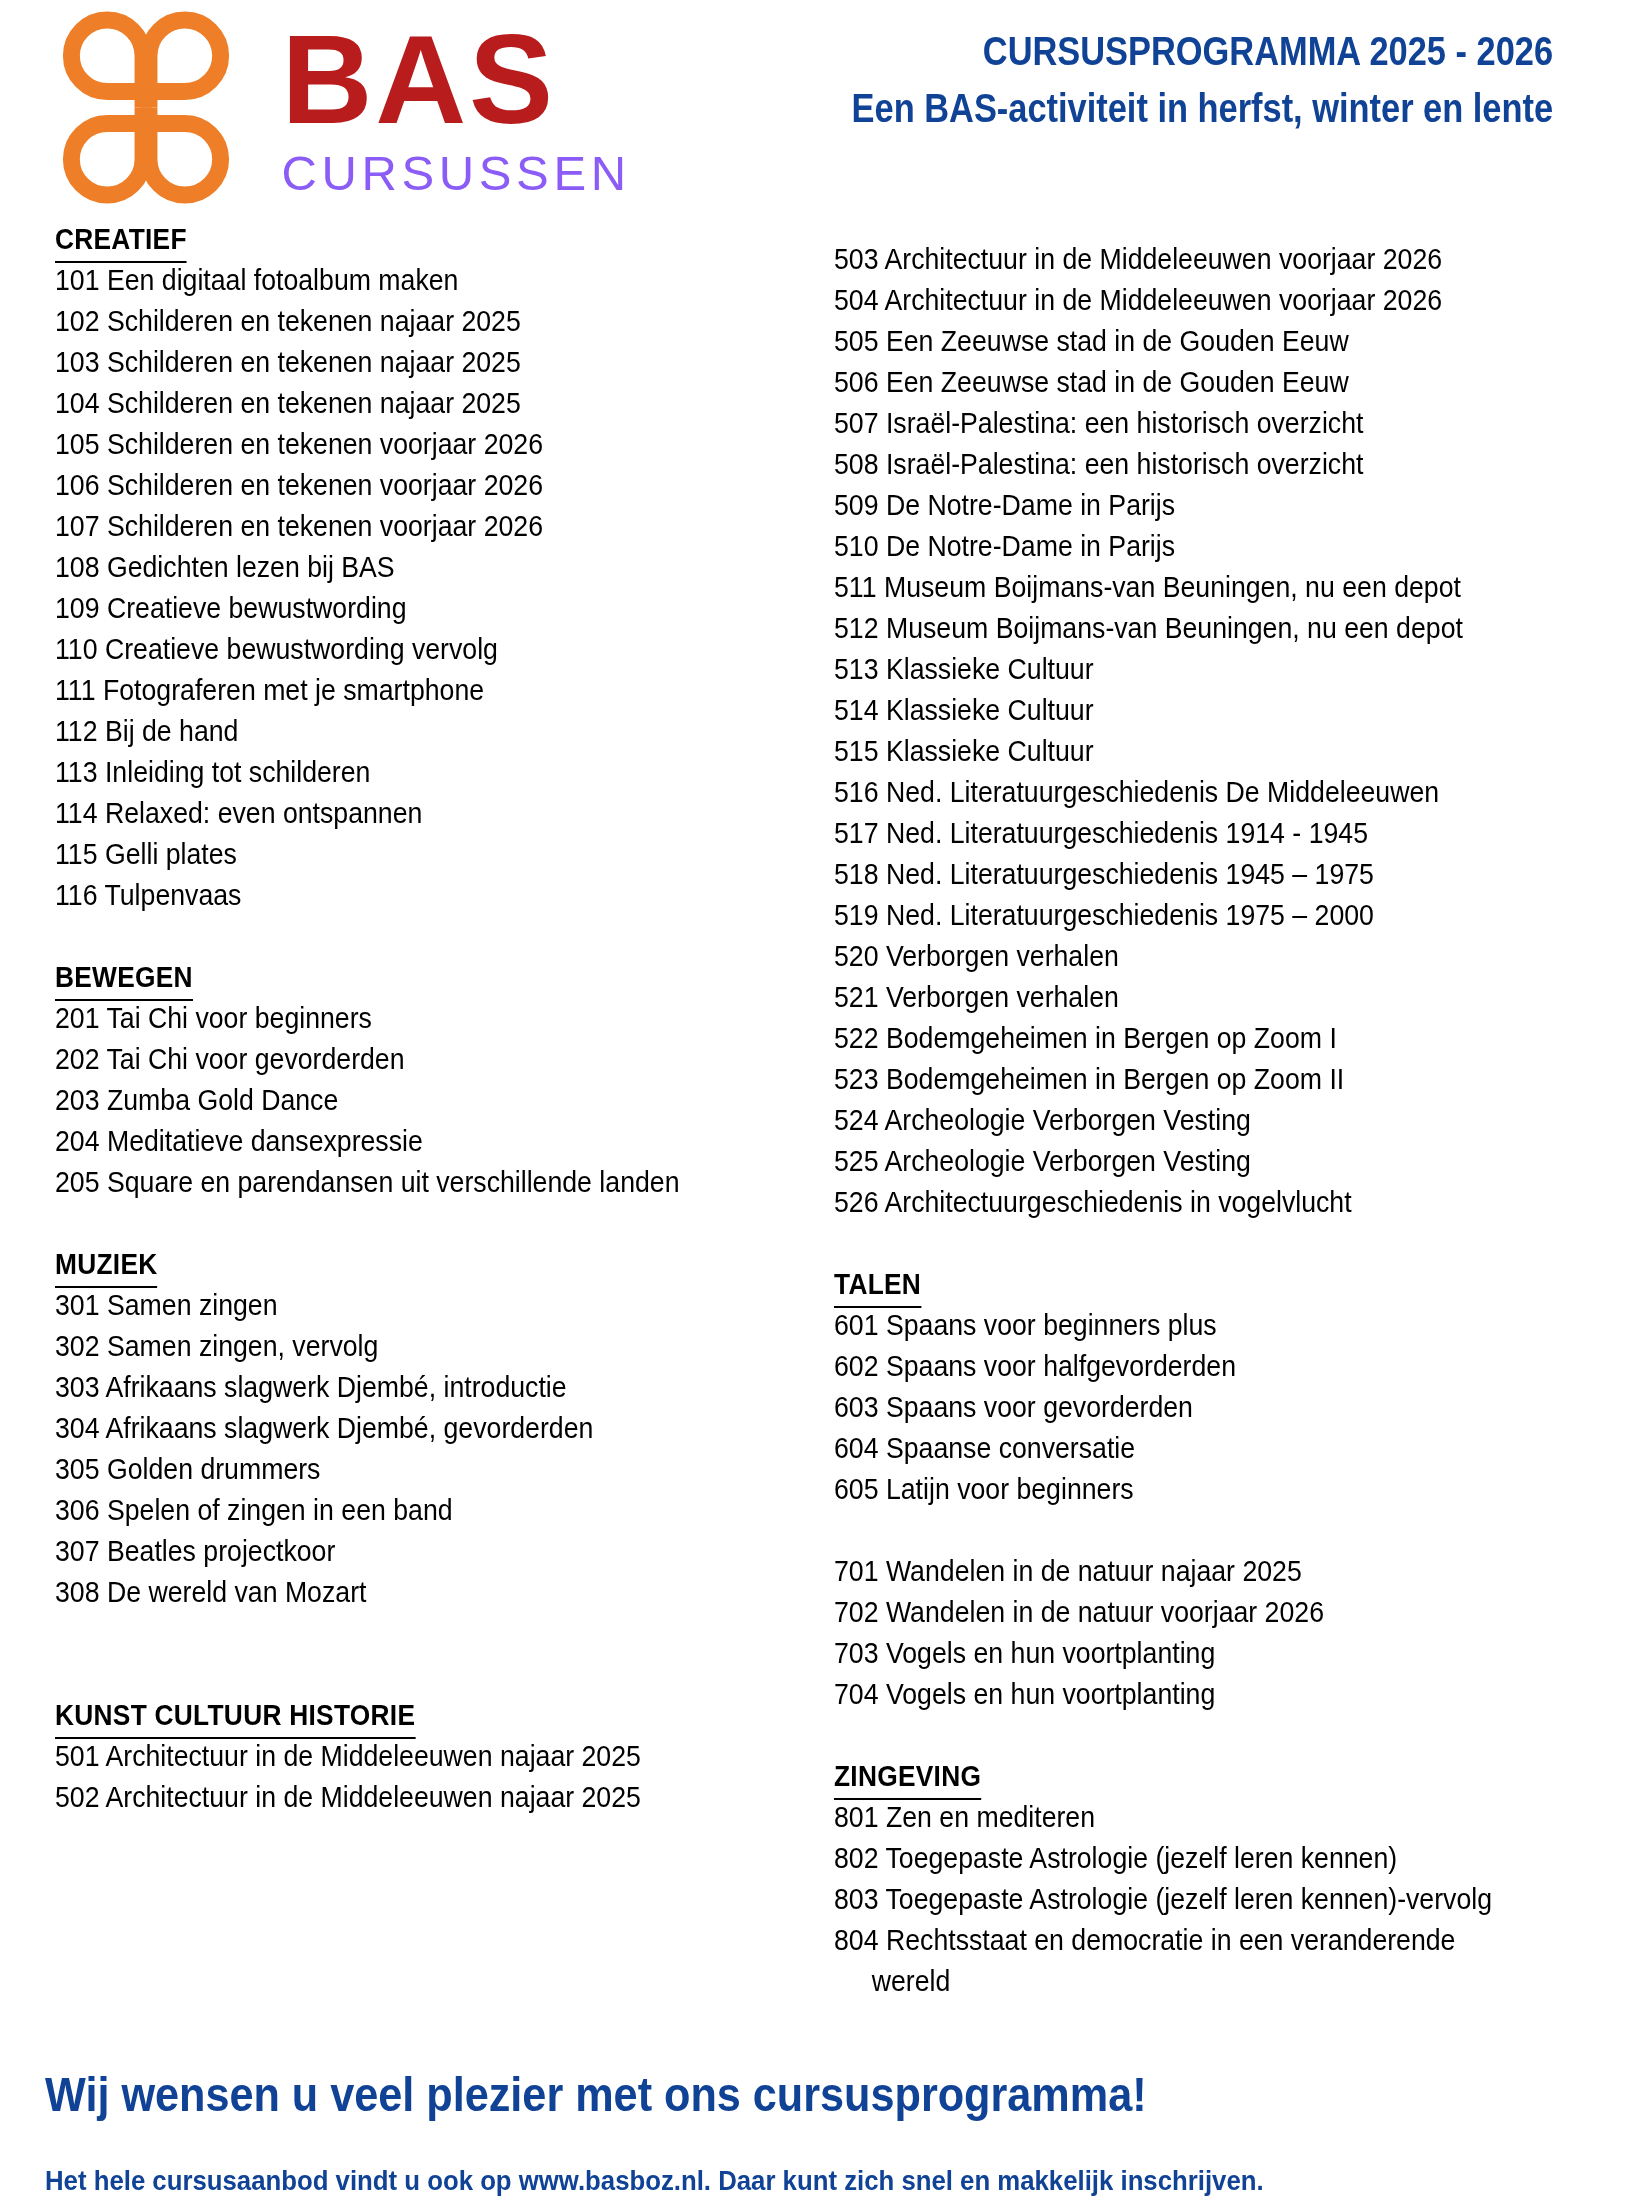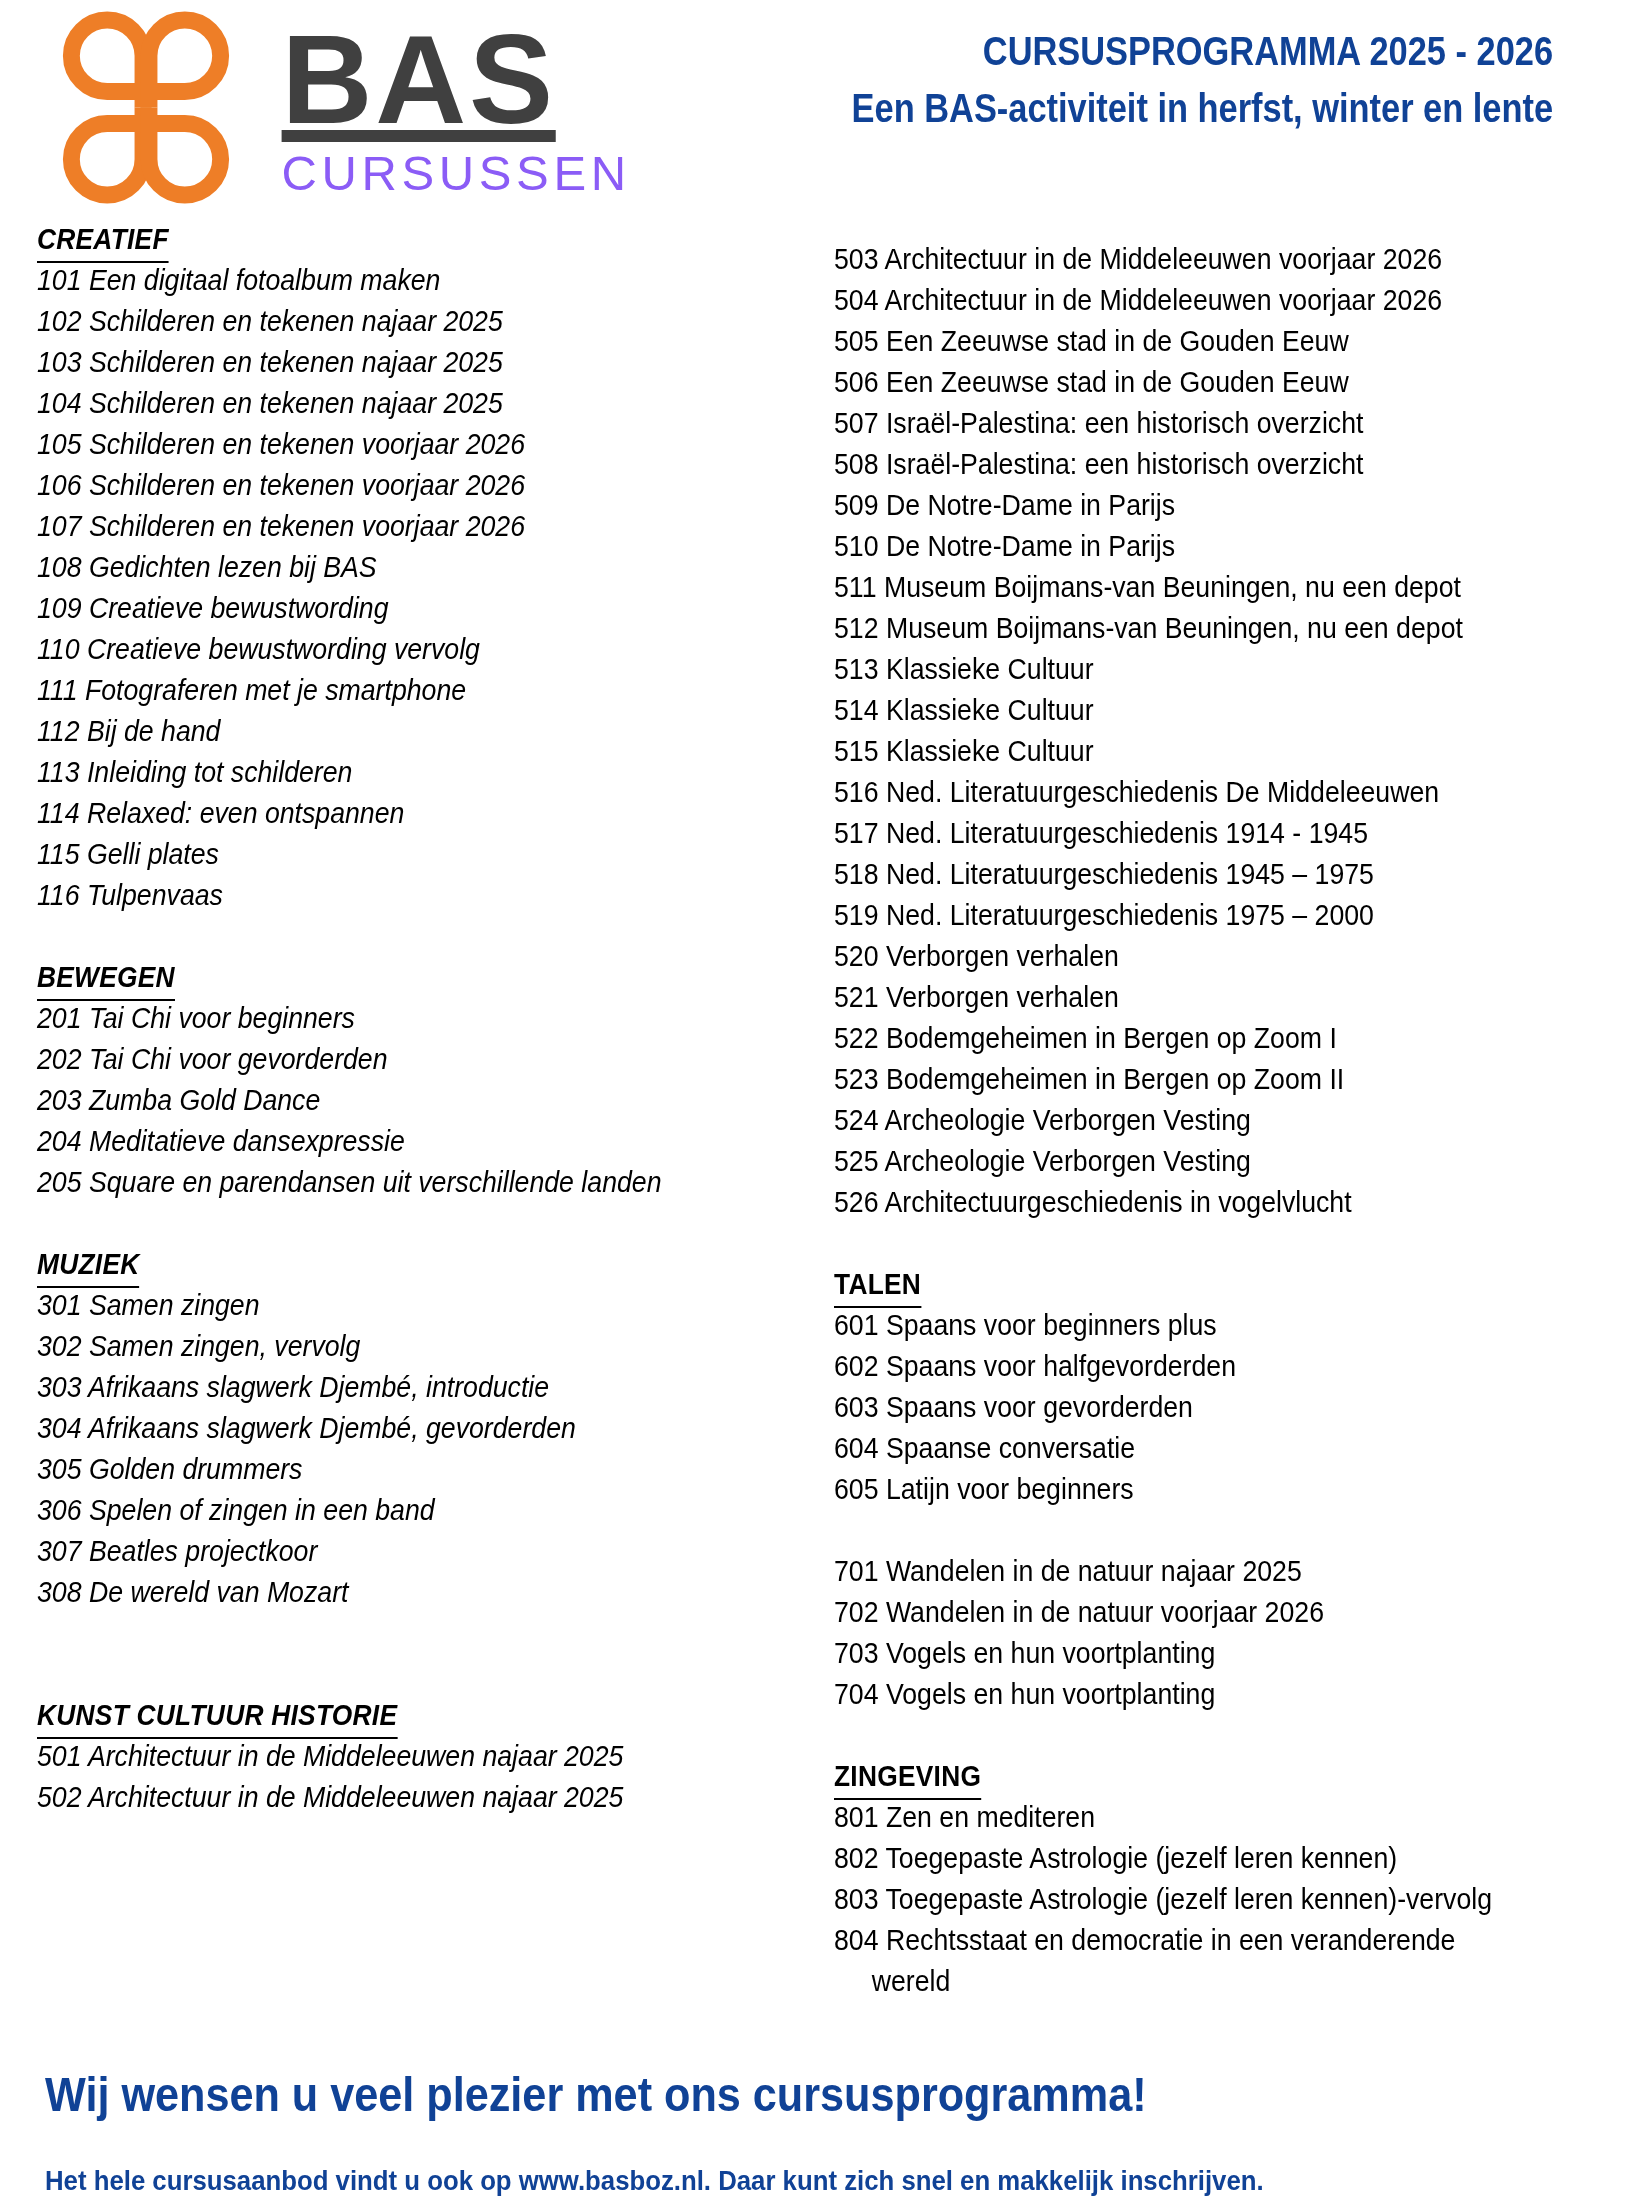--- a/index.html
+++ b/index.html
@@ -36,23 +36,22 @@
     position: absolute;
     left: 259px; top: 12px;
     width: 332px; height: 186px;
   }
   .logo-bas {
     font-family: "Liberation Sans", "DejaVu Sans", sans-serif;
     font-weight: bold;
     font-size: 126px;
     line-height: 126px;
     letter-spacing: 2.7px;
-    color: #404040;
+    color: #b91c1c;
     display: block;
-    text-decoration: underline;
   }
   .logo-cursussen {
     font-family: "Liberation Sans", "DejaVu Sans", sans-serif;
     font-weight: normal;
     font-size: 49px;
     line-height: 53px;
     letter-spacing: 4.6px;
     color: #8b5cf6;
     display: block;
     text-align: right;
@@ -86,21 +85,21 @@
     margin-top: 9.3px;
     transform: scaleX(0.86);
     transform-origin: center center;
   }
 
   
   .column {
     position: absolute;
     top: 219px;
   }
-  #col-left  { left: 37px;  width: 771px; font-style: italic; }
+  #col-left  { left: 55px;  width: 771px; }
   #col-right { left: 834px; width: 790px; margin-top: 20px; }
 
   .section { margin: 0; }
 
   .section-head {
     font-family: "Liberation Sans Narrow", "Liberation Sans", sans-serif;
     font-weight: bold;
     font-size: 28.6px;
     line-height: 41px;
     color: #000000;

